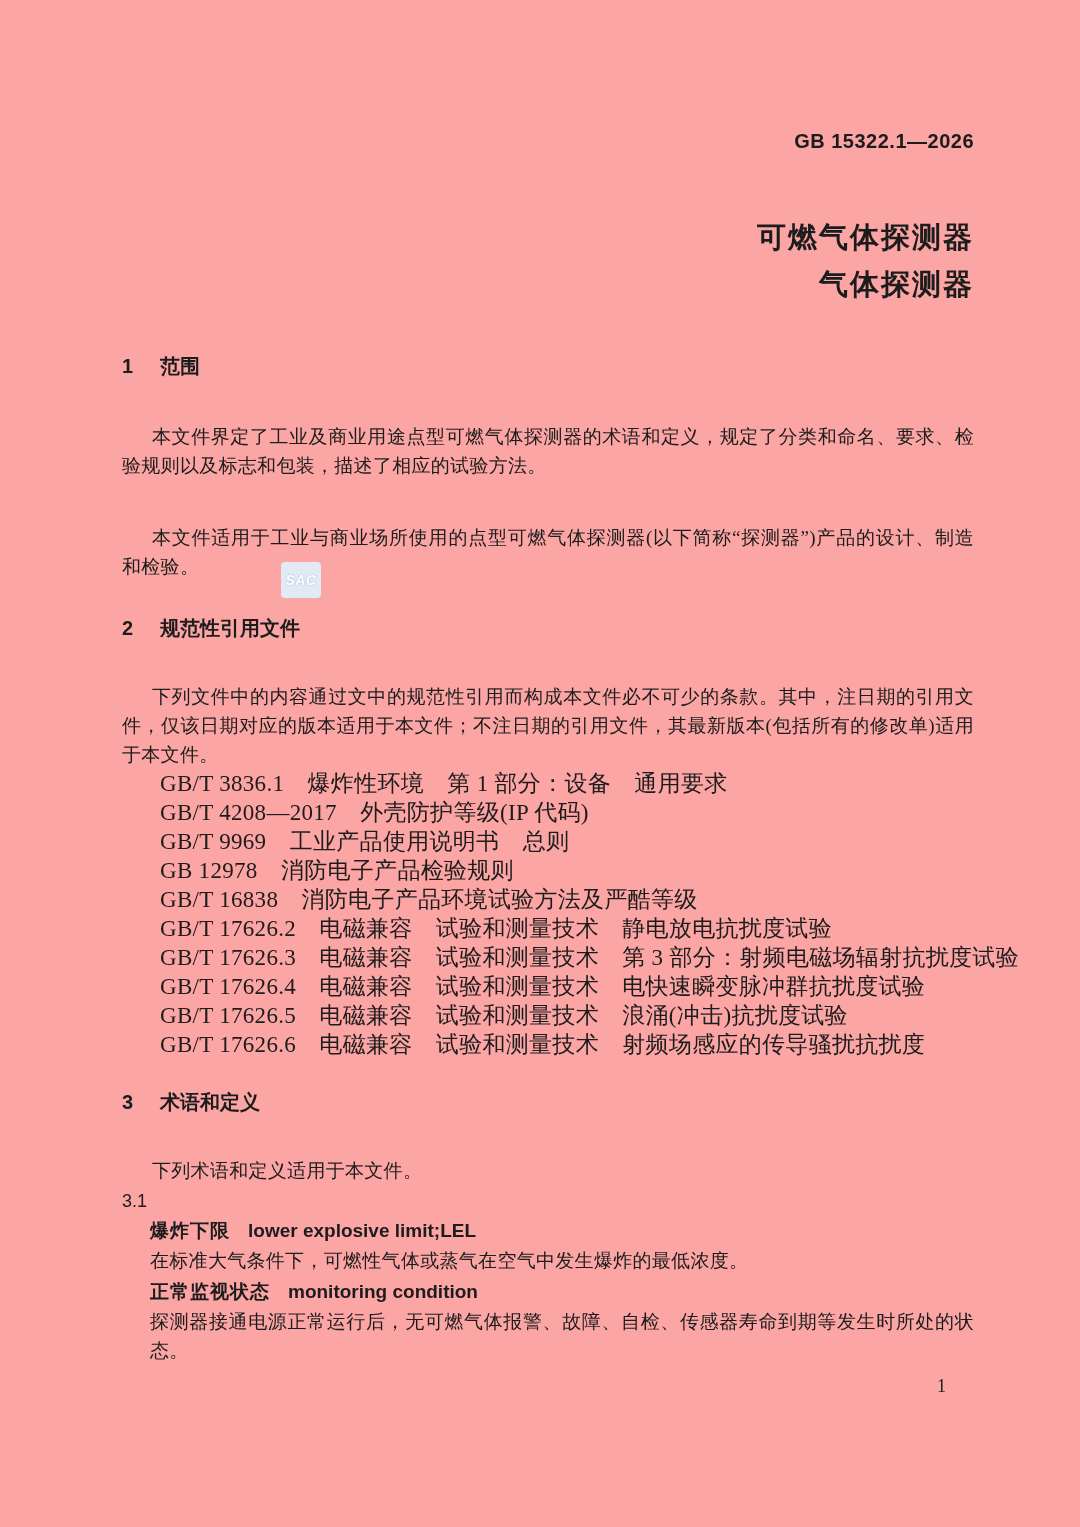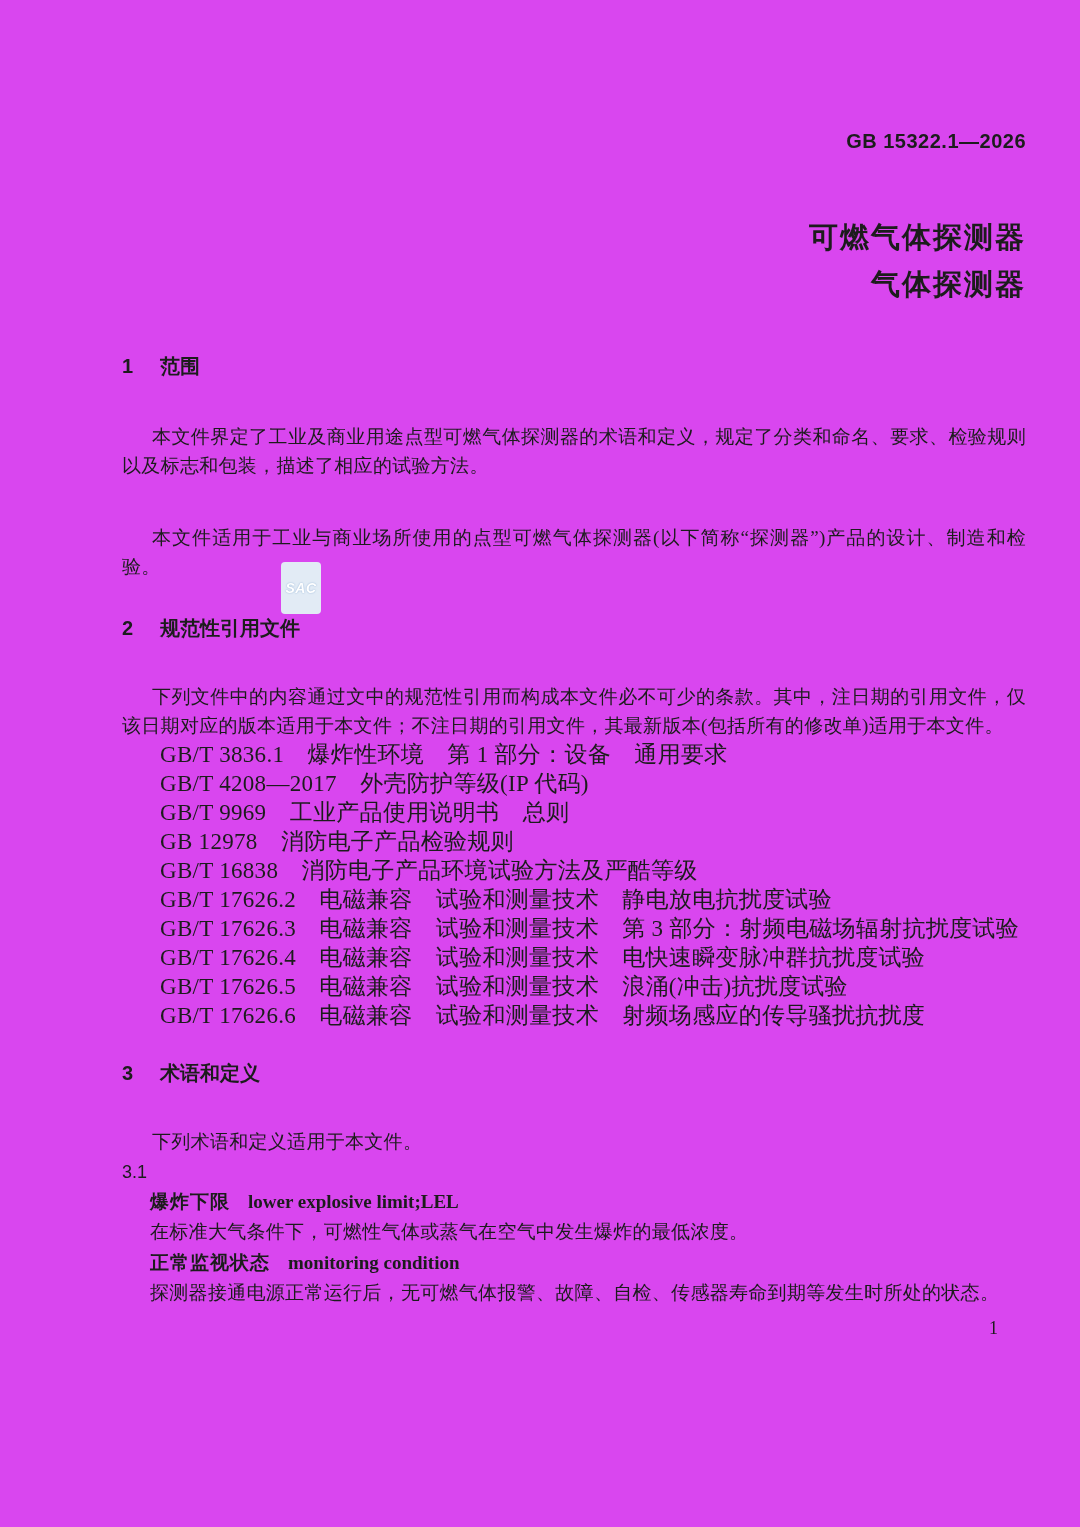--- a/index.html
+++ b/index.html
@@ -3,24 +3,24 @@
 <meta charset="utf-8">
 <style>
   * { margin: 0; padding: 0; box-sizing: border-box; }
   html, body { background: #ffffff; }
   body { width: 1080px; }
 
   .page {
     position: relative;
     width: 1080px;
     height: 1527px;
-    background: #d946ef;
+    background: #fca5a5;
     color: #1c1c1c;
     font-family: "Liberation Serif", "DejaVu Serif", serif;
-    padding: 130px 54px 0 122px;
+    padding: 130px 106px 0 122px;
     overflow: hidden;
   }
 
   
   .doc-code {
     text-align: right;
     font-family: "Liberation Sans", "DejaVu Sans", sans-serif;
     font-weight: 700;
     font-size: 20px;
     line-height: 22px;
@@ -85,21 +85,21 @@
     padding-left: 28px;
     line-height: 29px;
     font-weight: 700;
   }
   .term-head .term-zh {
     font-family: "Liberation Sans", "DejaVu Sans", sans-serif;
     font-size: 19px;
     letter-spacing: 1px;
   }
   .term-head .term-en {
-    font-family: Liberation Serif, serif;
+    font-family: Liberation Sans, sans-serif;
     font-size: 19px;
     margin-left: 18px;
   }
   .term-def {
     padding-left: 28px;
     font-size: 19px;
     line-height: 29px;
     text-align: justify;
     letter-spacing: 0.3px;
   }
@@ -112,21 +112,21 @@
     font-size: 18px;
     line-height: 26px;
   }
 
   
   .watermark {
     position: absolute;
     left: 281px;
     top: 562px;
     width: 40px;
-    height: 52px;
+    height: 36px;
     background: #e2ebf5;
     border-radius: 4px;
     display: flex;
     align-items: center;
     justify-content: center;
     font-family: "Liberation Sans", "DejaVu Sans", sans-serif;
     font-style: italic;
     font-weight: 700;
     font-size: 14px;
     color: #ffffff;

